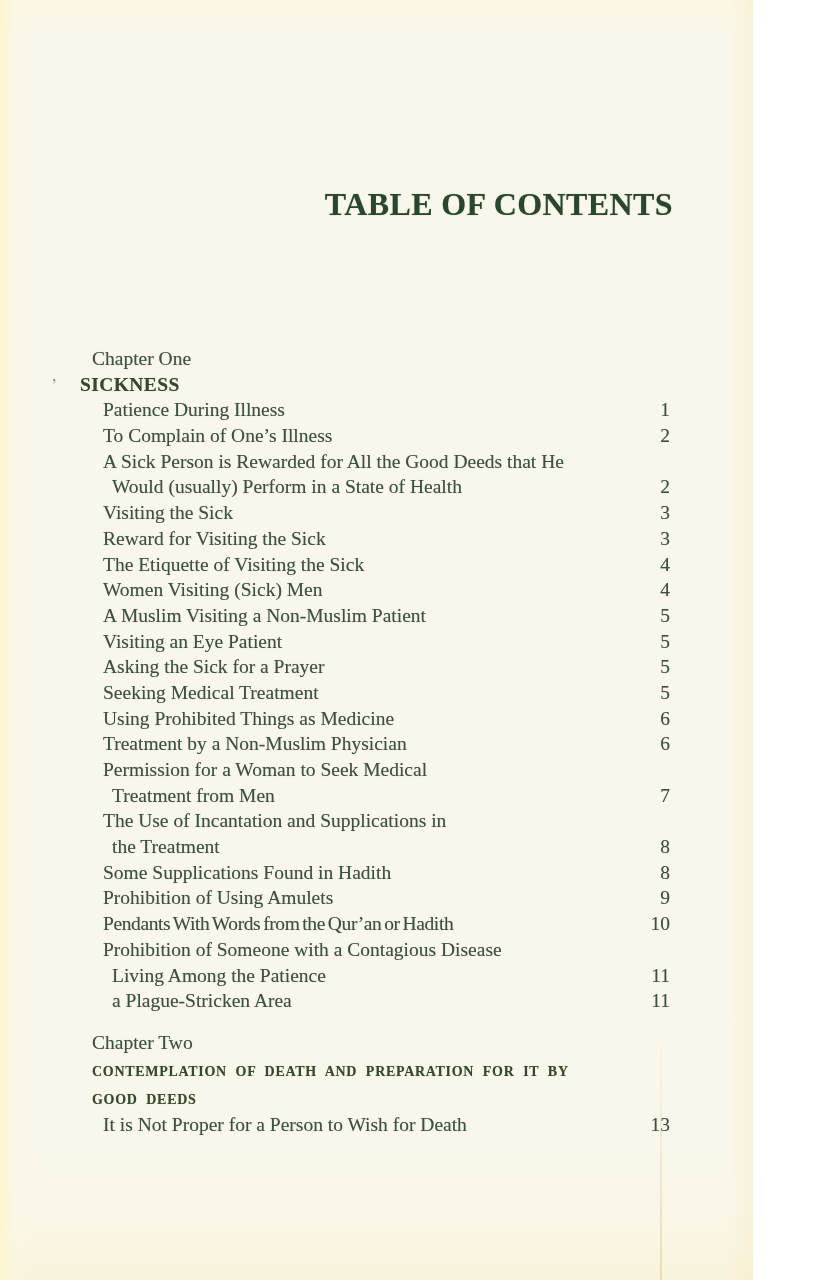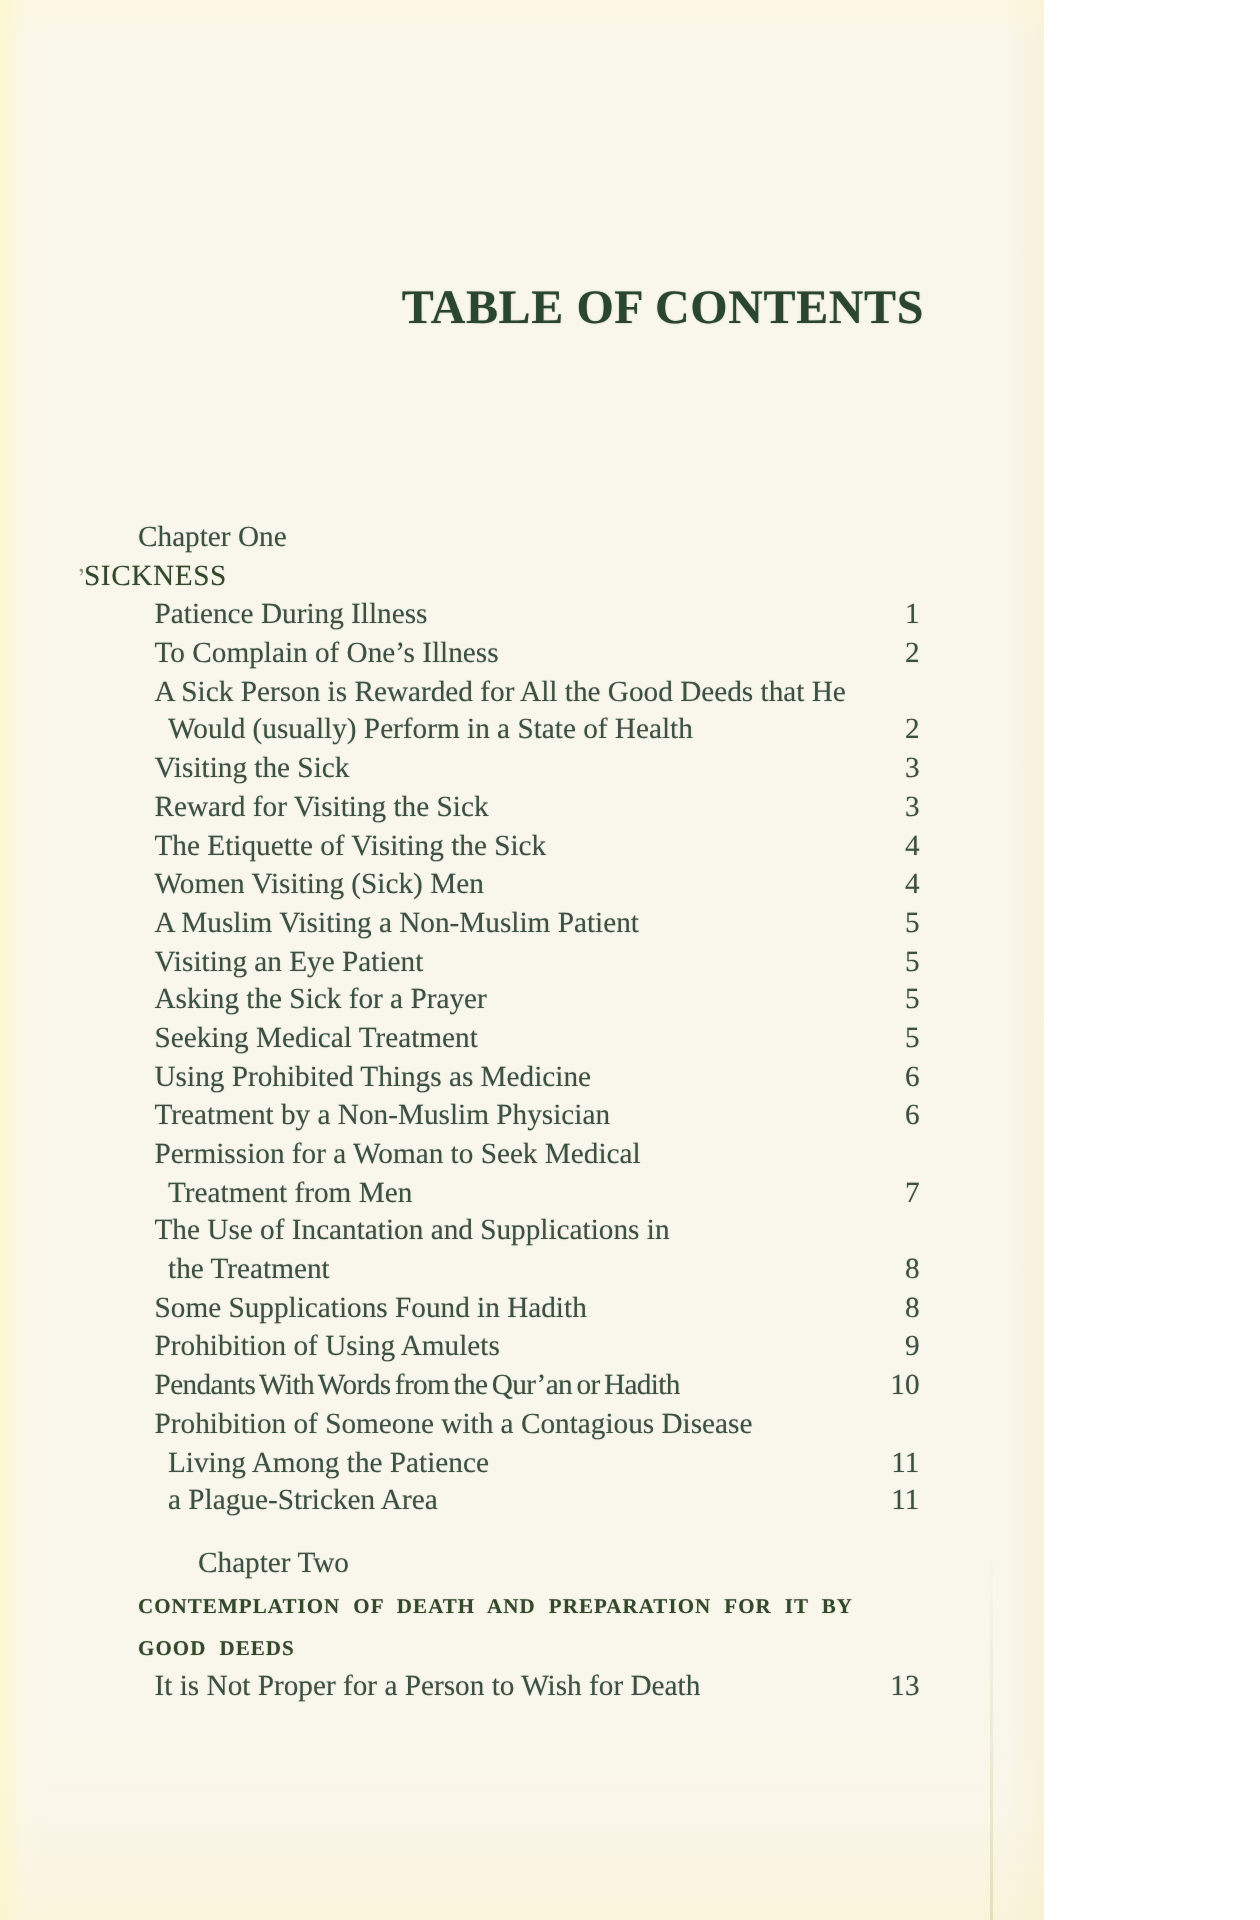--- a/index.html
+++ b/index.html
@@ -6,21 +6,21 @@
     margin: 0;
     padding: 0;
     width: 840px;
     height: 1280px;
     overflow: hidden;
     font-family: "Liberation Serif", "DejaVu Serif", serif;
   }
   .page {
     position: absolute;
     inset: 0;
-    width: 696px;
+    width: 753px;
     height: 1280px;
     background:
       linear-gradient(90deg, rgba(252,246,203,0.85) 0px, rgba(252,248,226,0.3) 16px, rgba(0,0,0,0) 34px),
       linear-gradient(270deg, rgba(246,238,204,0.5) 0px, rgba(0,0,0,0) 26px),
       linear-gradient(0deg, rgba(249,241,206,0.55) 0px, rgba(251,246,222,0.2) 70px, rgba(0,0,0,0) 130px),
       linear-gradient(180deg, rgba(253,249,220,0.65) 0px, rgba(0,0,0,0) 30px),
       #f9f6eb;
   }
   .title {
     position: absolute;
@@ -48,22 +48,22 @@
     white-space: nowrap;
     text-shadow: 0 0 0.8px rgba(58,78,64,0.4);
   }
   .row .row-page {
     position: absolute;
     right: 83px;
     top: 0;
   }
   .row.chapter .row-text { margin-left: 92px; }
   .row.section .row-text {
-    margin-left: 56px;
-    font-weight: 400;
+    margin-left: 80px;
+    font-weight: 700;
     letter-spacing: 0.4px;
     color: #33492a;
   }
   .row.entry .row-text { margin-left: 103px; }
   .row.cont .row-text { margin-left: 112px; }
   .row.section-wide {
     height: 28px;
     line-height: 28px;
   }
   .row.section-wide .row-text {
@@ -124,20 +124,20 @@
       <div class="row entry"><span class="row-text">Permission for a Woman to Seek Medical</span></div>
       <div class="row cont"><span class="row-text">Treatment from Men</span><span class="row-page">7</span></div>
       <div class="row entry"><span class="row-text">The Use of Incantation and Supplications in</span></div>
       <div class="row cont"><span class="row-text">the Treatment</span><span class="row-page">8</span></div>
       <div class="row entry"><span class="row-text">Some Supplications Found in Hadith</span><span class="row-page">8</span></div>
       <div class="row entry"><span class="row-text">Prohibition of Using Amulets</span><span class="row-page">9</span></div>
       <div class="row entry condensed"><span class="row-text">Pendants With Words from the Qur’an or Hadith</span><span class="row-page">10</span></div>
       <div class="row entry"><span class="row-text">Prohibition of Someone with a Contagious Disease</span></div>
       <div class="row cont"><span class="row-text">Living Among the Patience</span><span class="row-page">11</span></div>
       <div class="row cont"><span class="row-text">a Plague-Stricken Area</span><span class="row-page">11</span></div>
-      <div class="row chapter" style="margin-top: 16px; padding-left: 40px;"><span class="row-text">Chapter Two</span></div>
+      <div class="row chapter" style="margin-top: 16px;"><span class="row-text">Chapter Two</span></div>
       <div class="row section-wide"><span class="row-text">CONTEMPLATION OF DEATH AND PREPARATION FOR IT BY</span></div>
       <div class="row section-wide"><span class="row-text">GOOD DEEDS</span></div>
       <div class="row entry"><span class="row-text">It is Not Proper for a Person to Wish for Death</span><span class="row-page">13</span></div>
     </div>
 
   <div class="crease"></div>
 </div>
 
 </body></html>

